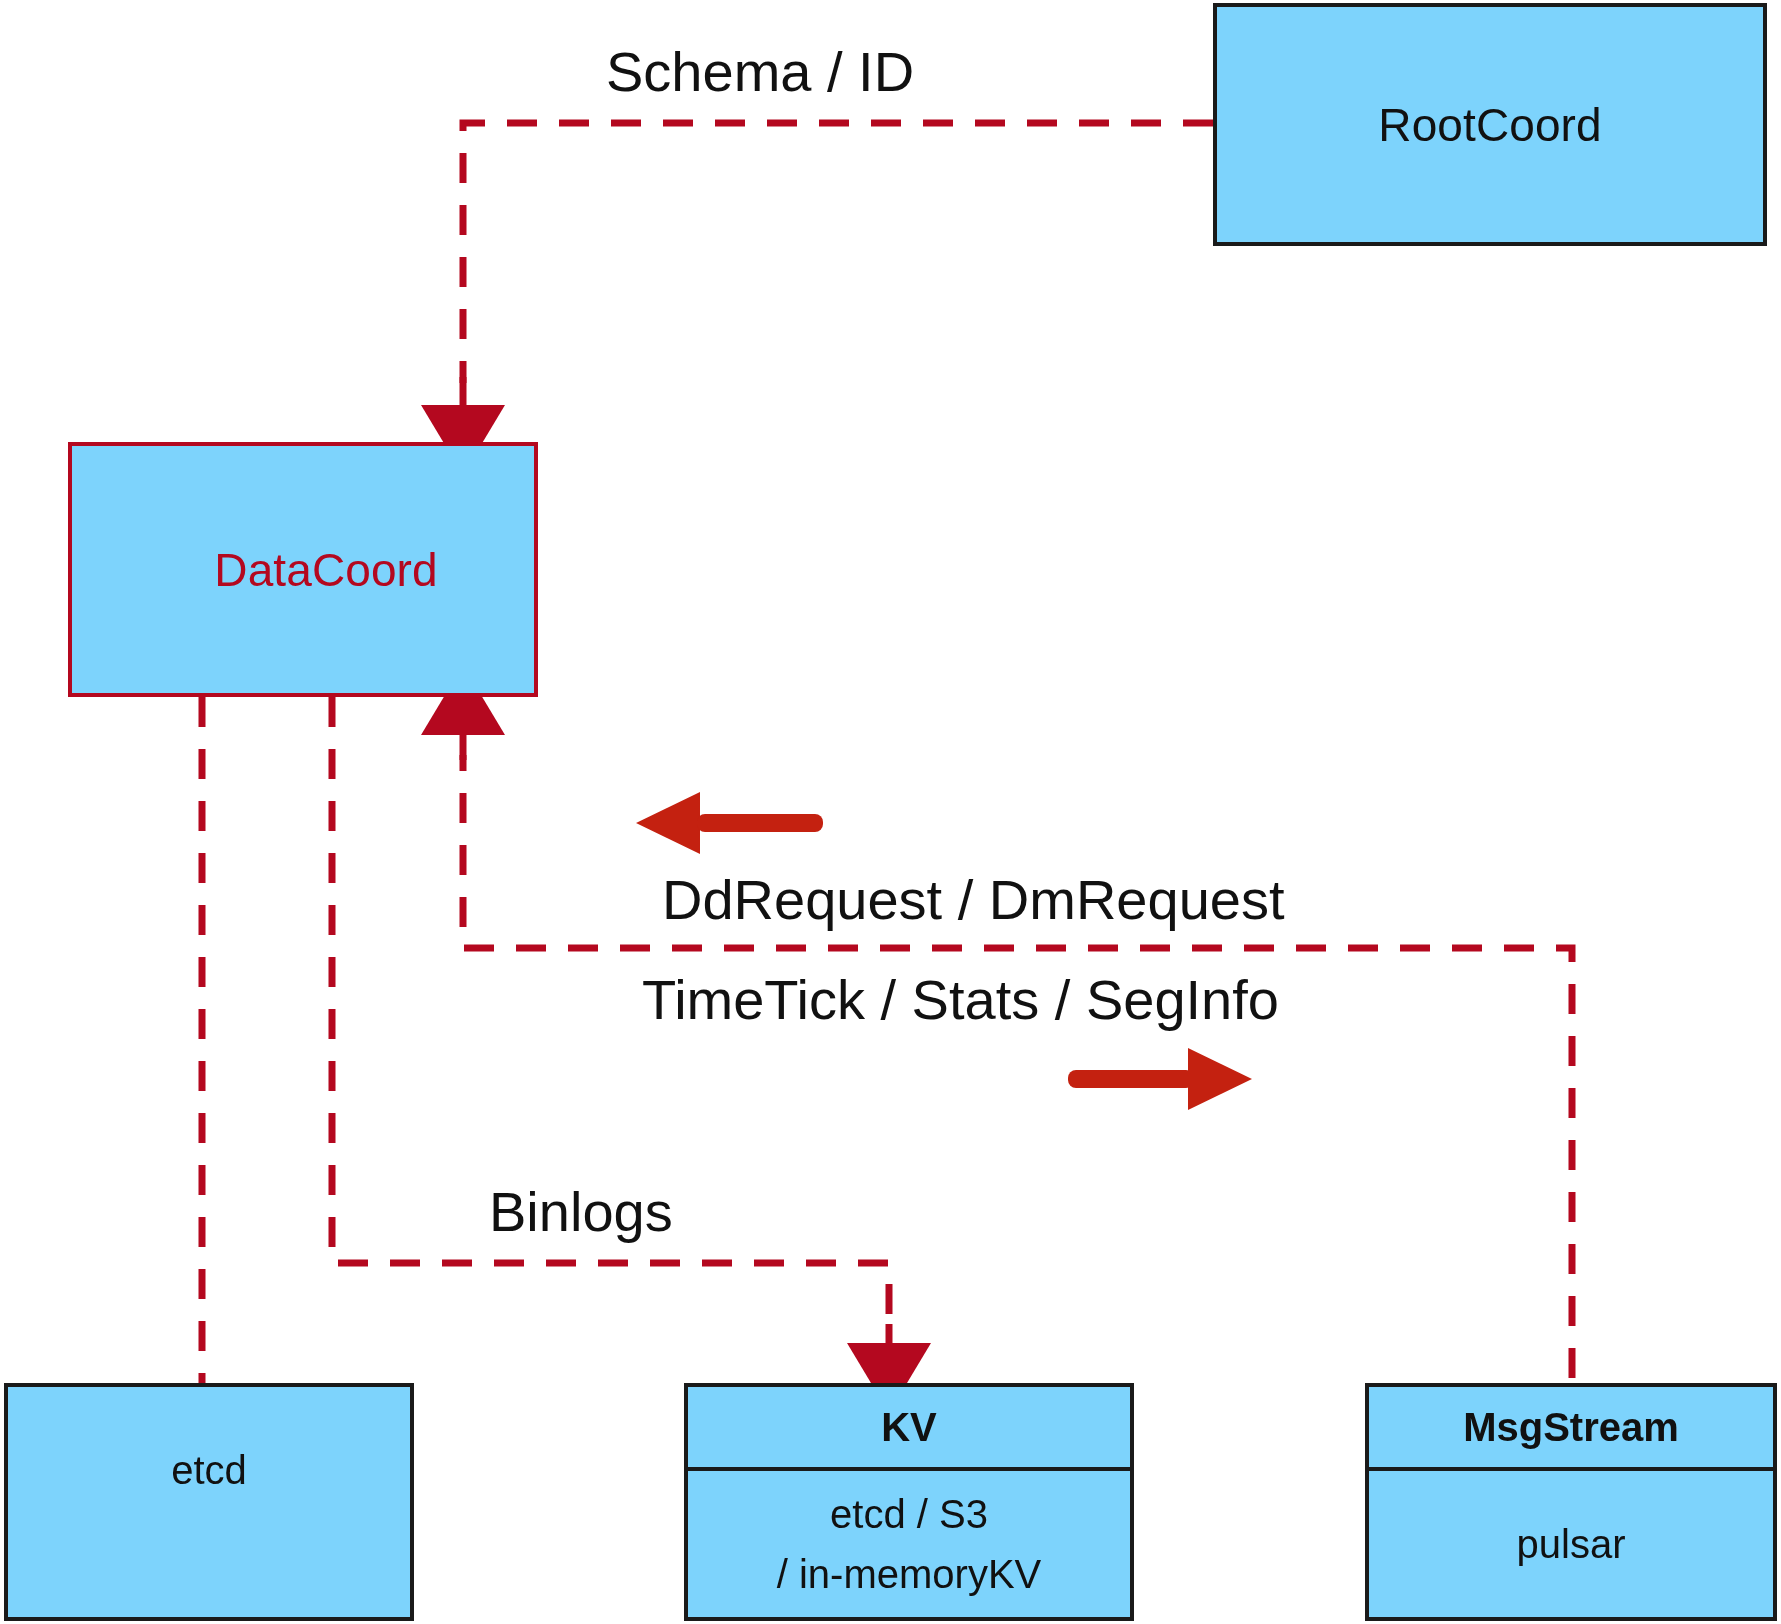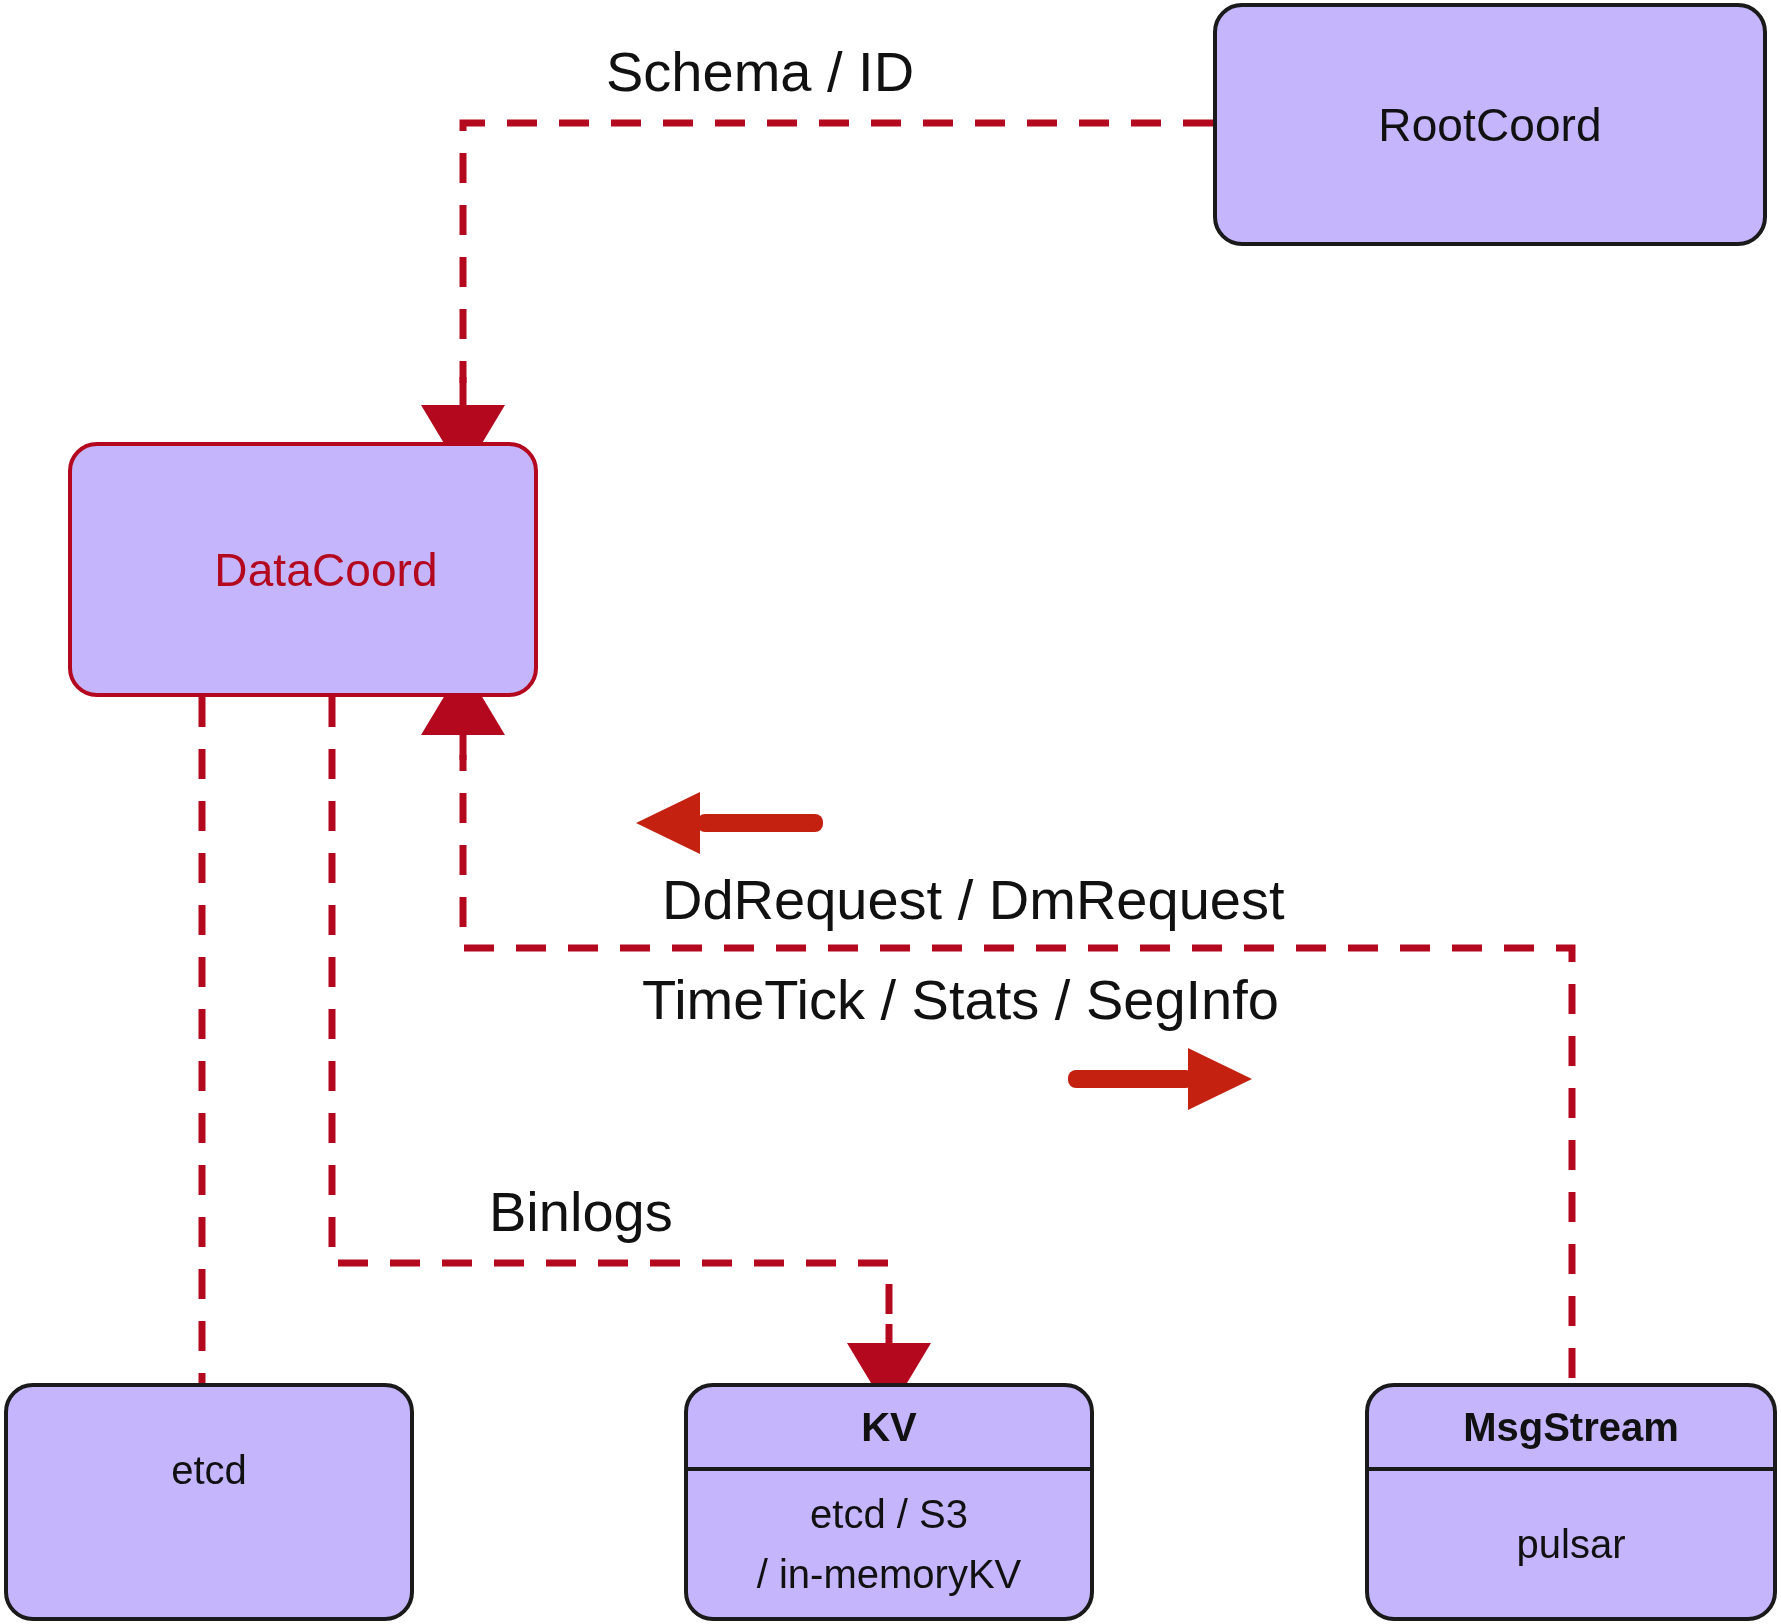--- a/index.html
+++ b/index.html
@@ -25,22 +25,21 @@
     top: 0;
     width: 1781px;
     height: 1624px;
     pointer-events: none;
   }
 
   
   .node {
     position: absolute;
     box-sizing: border-box;
-    background: #c4b5fd;
-    border-radius: 29px;
+    background: #7dd3fc;
   }
   .node.black {
     border: 4px solid #1a1a1a;
   }
   .node.redbox {
     border: 4px solid #b4081f;
     padding-left: 46px;
   }
   .node-title {
     display: flex;
@@ -142,21 +141,21 @@
   <div class="node redbox" style="left:68px; top:442px; width:470px; height:255px;">
     <div class="node-title red">DataCoord</div>
   </div>
 
   <div class="node black" style="left:4px; top:1383px; width:410px; height:238px;">
     <div class="split-body" style="height:166px;align-items:center;">
       <div>etcd</div>
     </div>
   </div>
 
-  <div class="node black" style="left:684px; top:1383px; width:410px; height:238px;">
+  <div class="node black" style="left:684px; top:1383px; width:450px; height:238px;">
     <div class="split-head" style="height:84px;">KV</div>
     <div class="split-body" style="height:146px;">
       <div>etcd / S3</div>
       <div>/ in-memoryKV</div>
     </div>
   </div>
 
   <div class="node black" style="left:1365px; top:1383px; width:412px; height:238px;">
     <div class="split-head" style="height:84px;">MsgStream</div>
     <div class="split-body" style="height:146px;">

